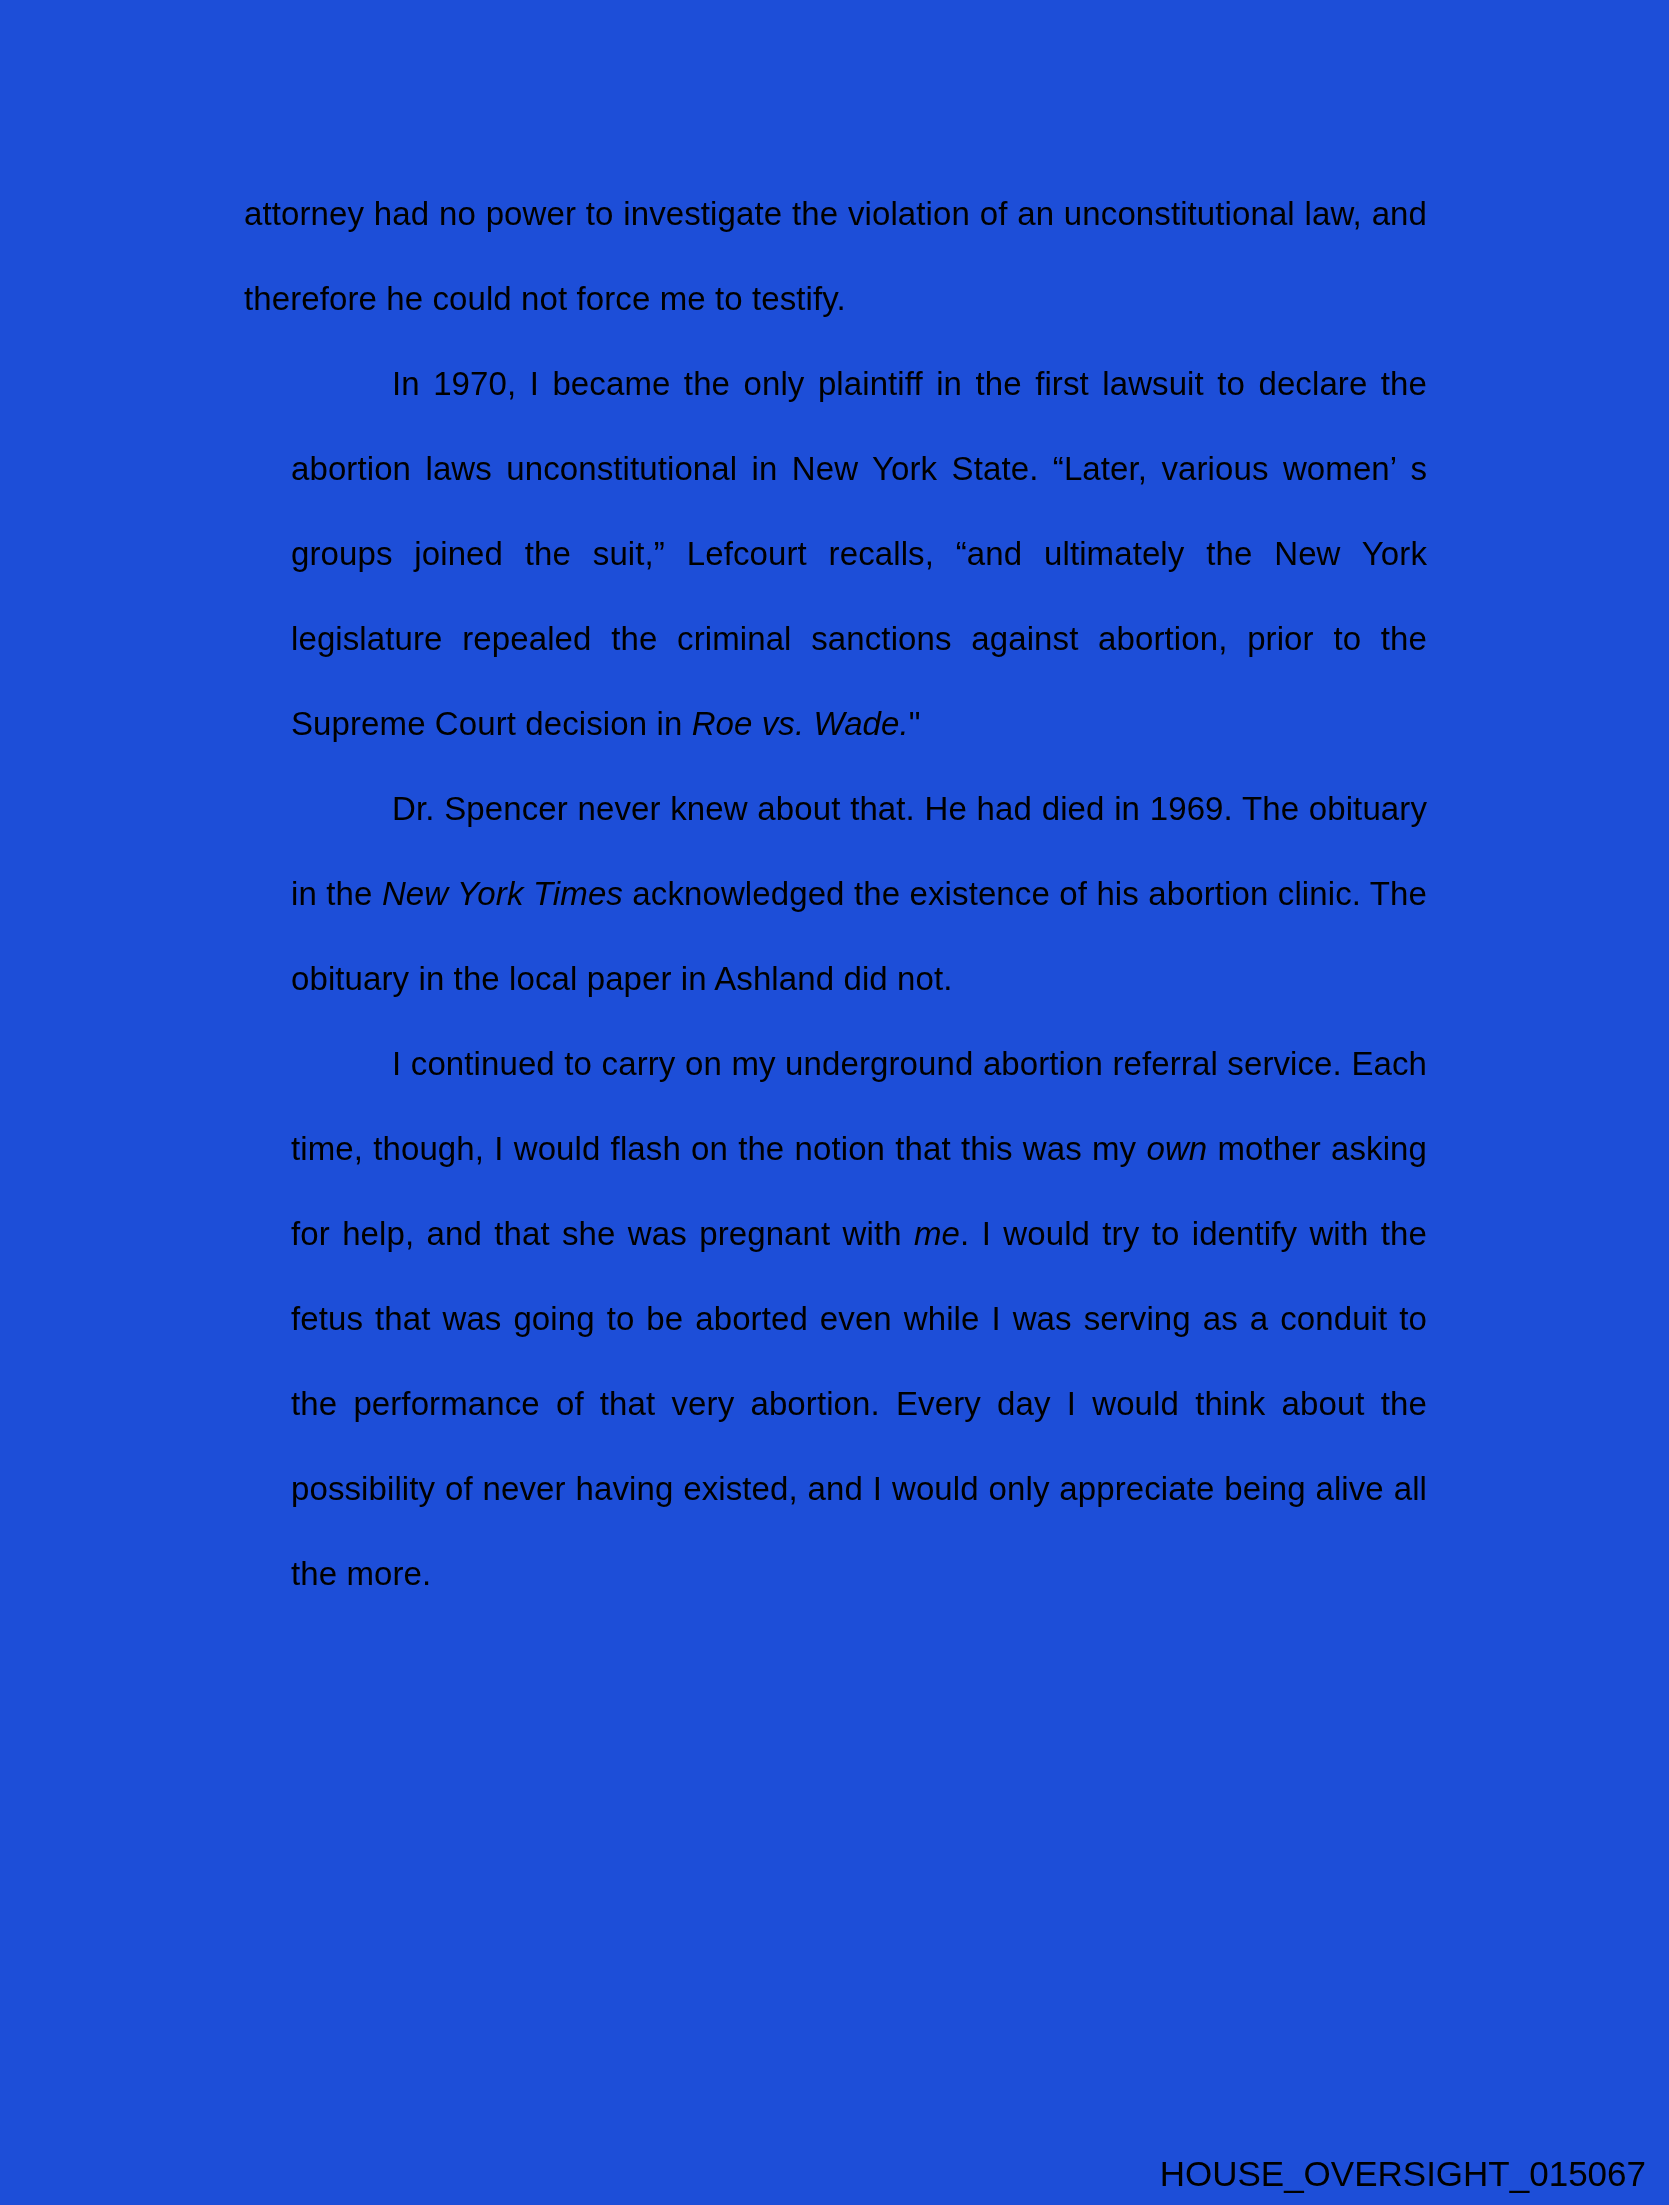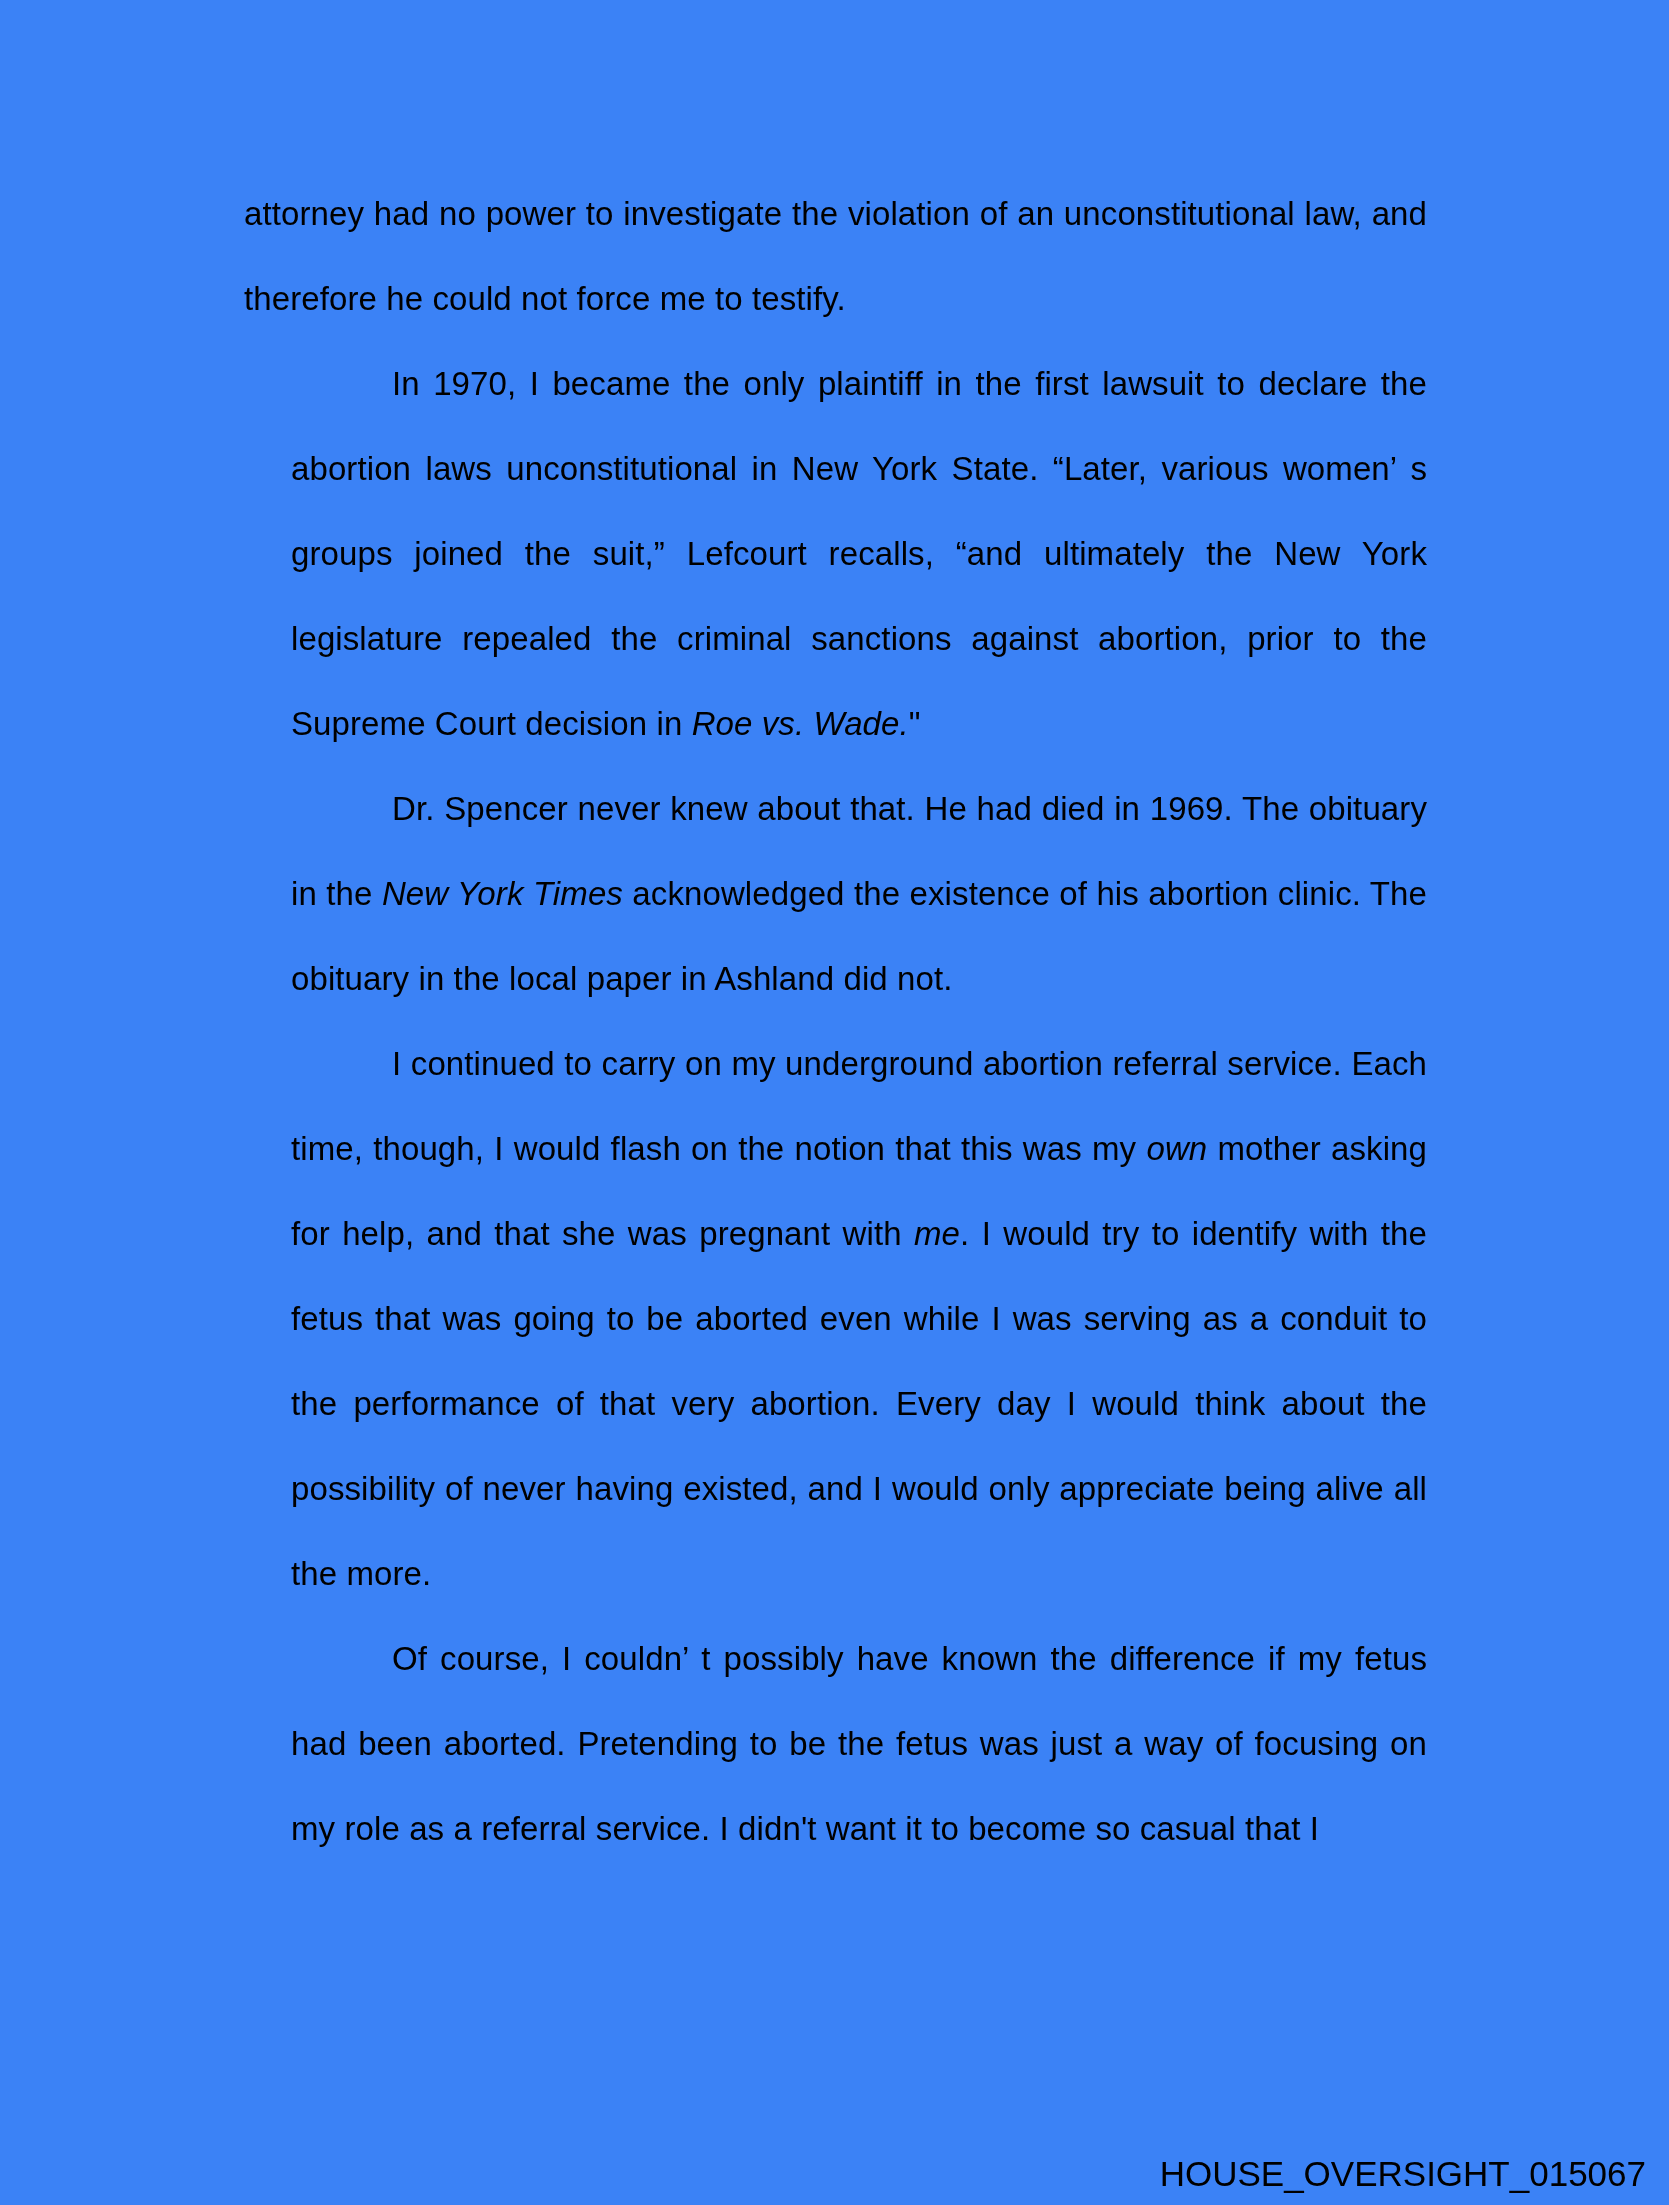--- a/index.html
+++ b/index.html
@@ -5,21 +5,21 @@
   html, body {
     margin: 0;
     padding: 0;
     background: #e8e8e8;
   }
   .page {
     position: relative;
     width: 1669px;
     height: 2205px;
     margin: 0 auto;
-    background: #3b82f6;
+    background: #1d4ed8;
     font-family: "Liberation Sans", sans-serif;
     color: #000000;
     overflow: hidden;
   }
   .content {
     position: absolute;
     left: 244px;
     top: 171px;
     width: 1183px;
     font-size: 33px;
@@ -65,22 +65,19 @@
     </p>
 
     <p class="indent">
       <span>Dr. Spencer never knew about that. He had died in 1969. The obituary in the </span><span class="italic">New York Times</span><span> acknowledged the existence of his abortion clinic.  The obituary in the local paper in Ashland did not.</span>
     </p>
 
     <p class="indent">
       <span>I continued to carry on my underground abortion referral service. Each time, though, I would flash on the notion that this was my </span><span class="italic">own</span><span> mother asking for help, and that she was pregnant with </span><span class="italic">me</span><span>. I would try to identify with the fetus that was going to be aborted even while I was serving as a conduit to the performance of that very abortion. Every day I would think about the possibility of never having existed, and I would only appreciate being alive all the more.</span>
     </p>
 
-    <p class="indent">
-      <span>Of course, I couldn’ t possibly have known the difference if my fetus had been aborted. Pretending to be the fetus was just a way of focusing on my role as a referral service. I didn't want it to become so casual that I</span>
-    </p>
 
   </div>
 
   <div class="bates">HOUSE_OVERSIGHT_015067</div>
 
 </div>
 
 
 </body></html>

